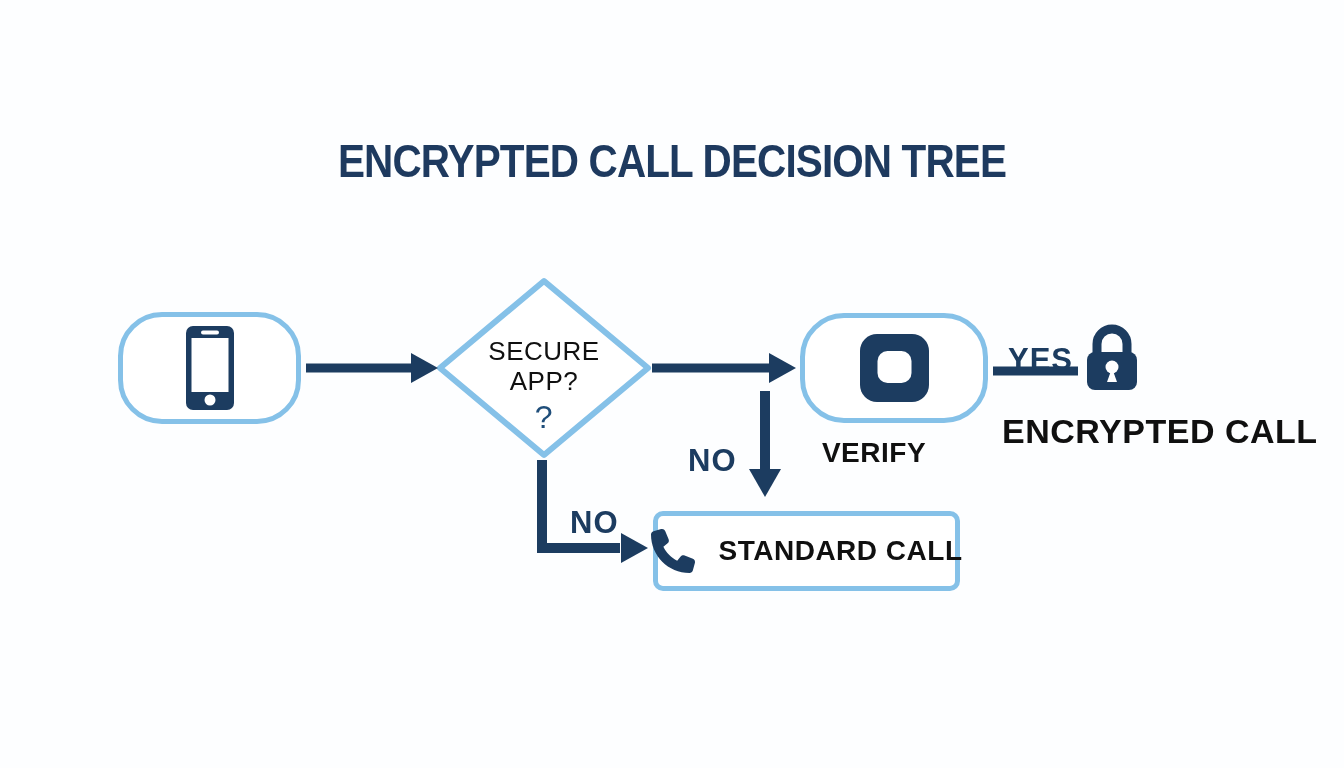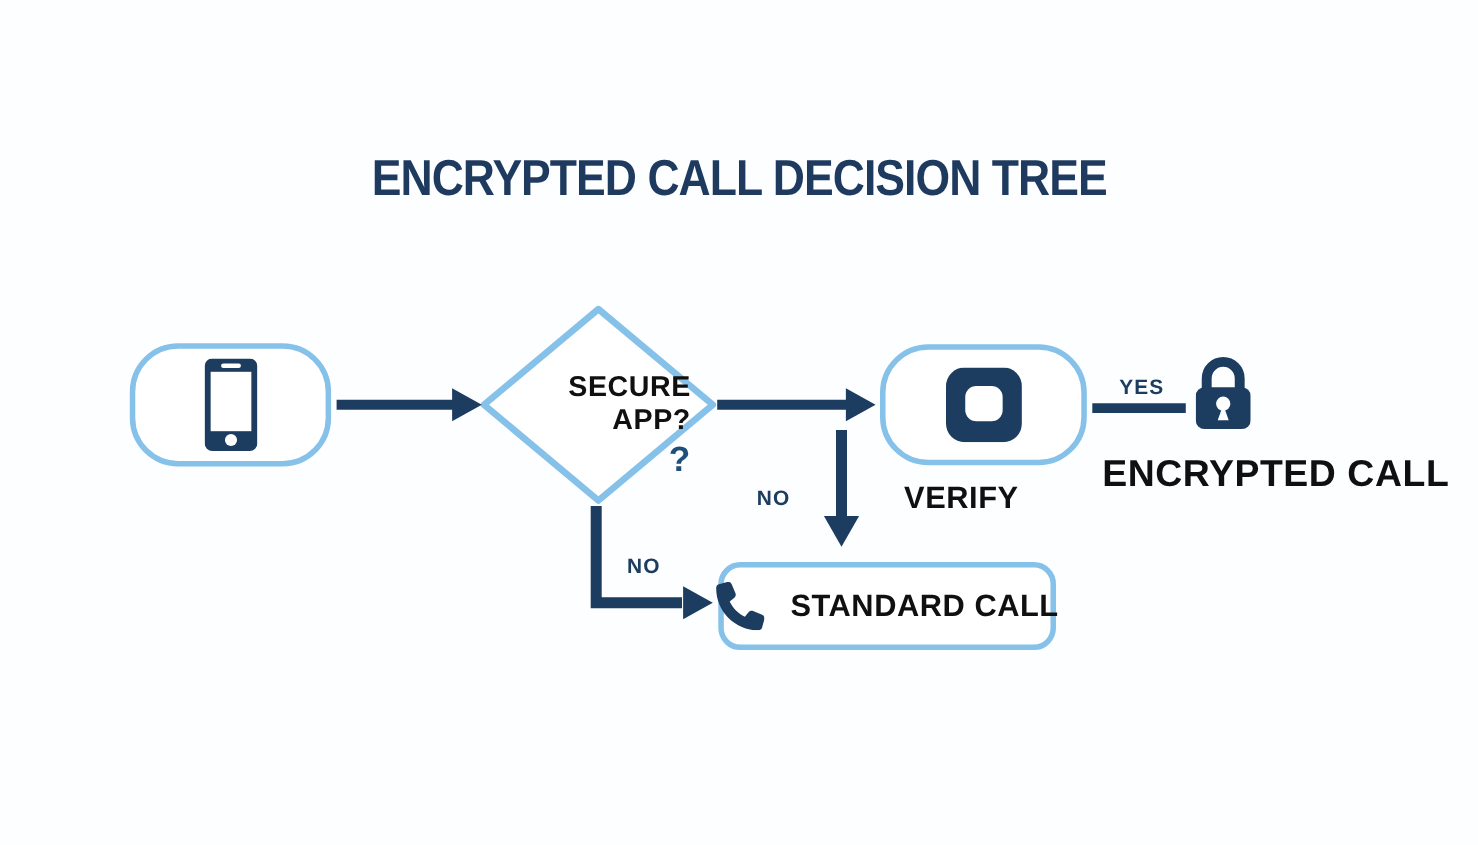--- a/index.html
+++ b/index.html
@@ -35,54 +35,54 @@
 
   .node{
     position:absolute;
     background:#ffffff;
     border:5px solid var(--lblue);
     display:flex;
     align-items:center;
     justify-content:center;
   }
   .node.rounded{border-radius:44px;}
-  .node.box{border-radius:20px;}
+  .node.box{border-radius:10px;}
 
   .node-label{
     position:absolute;
     font-weight:bold;
     color:var(--ink);
     font-size:28px;
     text-align:center;
     letter-spacing:0.5px;
     white-space:nowrap;
   }
 
   .decision-text{
     position:absolute;
-    left:428px;top:336px;width:200px;
-    text-align:right;
-    font-weight:bold;
+    left:444px;top:336px;width:200px;
+    text-align:center;
+    font-weight:normal;
     color:var(--ink);
     font-size:26px;
     line-height:30px;
     letter-spacing:0.5px;
   }
   .decision-text .qmark{
     display:block;
     margin-top:6px;
     color:var(--navy-bright);
     font-size:32px;
   }
 
   .edge-label{
     position:absolute;
     font-weight:bold;
     color:var(--navy);
-    font-size:19px;
+    font-size:31px;
     letter-spacing:1px;
     white-space:nowrap;
   }
 
   .std-content{display:flex;align-items:center;gap:24px;}
 </style>
 </head>
 <body>
 
 <div class="stage">

